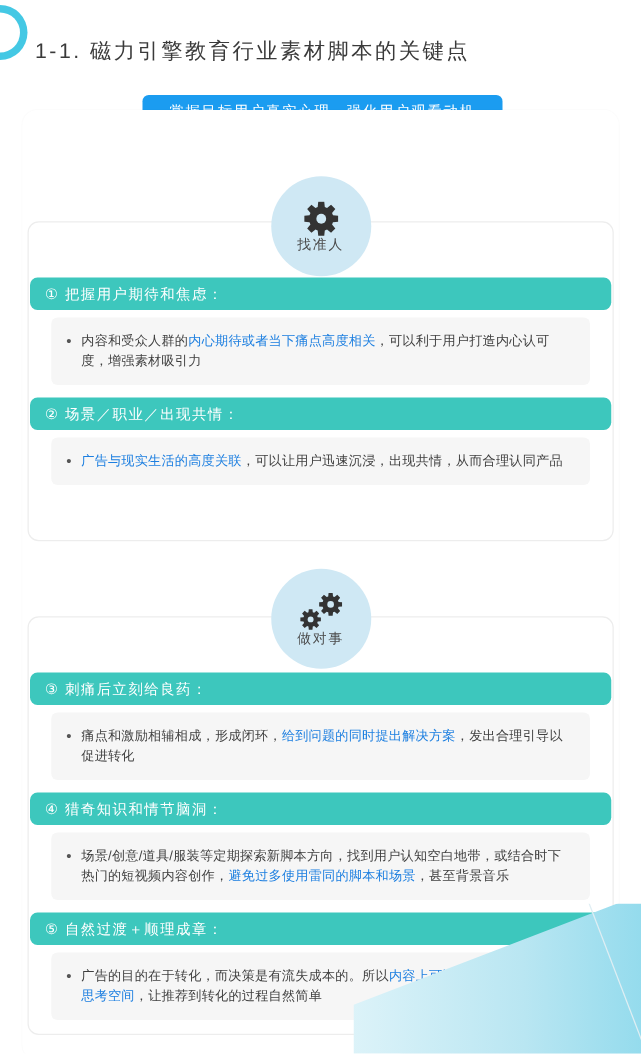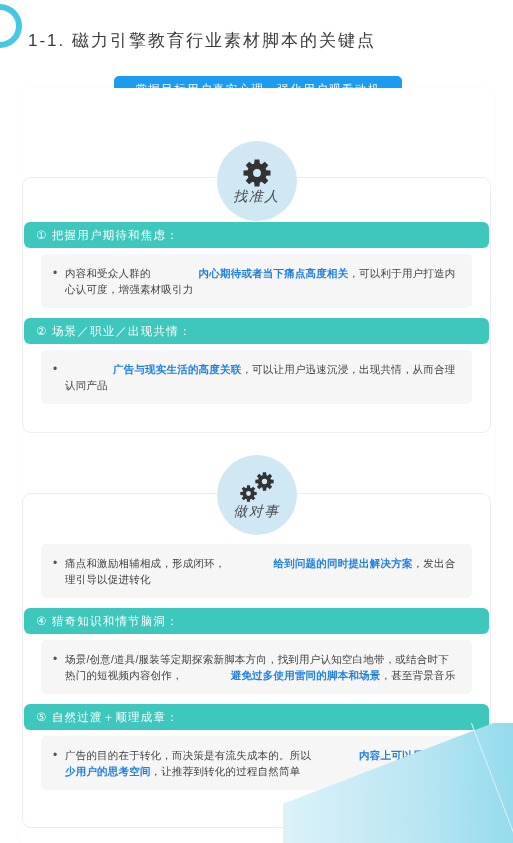--- a/index.html
+++ b/index.html
@@ -119,25 +119,24 @@
     display:flex;flex-direction:column;
     align-items:center;justify-content:center;
     z-index:5;
   }
   .badge .gicon{
     display:block;
     margin-bottom:2px;
     line-height:0;
   }
   .badge .blabel{
-    font-size:14px;
+    font-size:11px;
     color:#4a4a4a;
     letter-spacing:1.5px;
     line-height:1;
-    font-style:italic;
   }
 
   .hdr{
     margin:0 1px;
     background:#3dc7bd;
     border-radius:6px;
     color:#ffffff;
     font-size:11.5px;
     letter-spacing:1.2px;
     height:26px;
@@ -162,21 +161,21 @@
     text-align:left;
     padding-top:0px;
   }
   .btext{
     flex:1;
     font-size:10.5px;
     line-height:16px;
     color:#3f3f3f;
     letter-spacing:.2px;
   }
-  .hl{color:#1d7fe0;font-weight:bold;padding-left:48px;}
+  .hl{color:#1d7fe0;font-weight:normal;}
   .gap{height:10px;}
 </style>
 </head>
 <body>
 
 <div class="page">
 
   <div class="corner-circle"></div>
 
   <h1 class="title">1-1. 磁力引擎教育行业素材脚本的关键点</h1>
@@ -206,20 +205,21 @@
           <span class="gicon"><svg width="28" height="28" viewBox="0 0 28 28">
               <path d="M11.59,0.49 L16.41,0.49 L16.84,4.62 L18.62,5.36 L21.84,2.74 L25.26,6.16 L22.64,9.38 L23.38,11.16 L27.51,11.59 L27.51,16.41 L23.38,16.84 L22.64,18.62 L25.26,21.84 L21.84,25.26 L18.62,22.64 L16.84,23.38 L16.41,27.51 L11.59,27.51 L11.16,23.38 L9.38,22.64 L6.16,25.26 L2.74,21.84 L5.36,18.62 L4.62,16.84 L0.49,16.41 L0.49,11.59 L4.62,11.16 L5.36,9.38 L2.74,6.16 L6.16,2.74 L9.38,5.36 L11.16,4.62 Z" fill="#333333" fill-rule="evenodd"></path>
               <circle cx="14" cy="14" r="3.9200000000000004" fill="#cfe8f4"></circle>
             </svg></span>
           <span class="blabel">找准人</span>
         </div>
       </div>
       <div class="section">
         <div class="card" style="top: 493px; height: 335px;">
           <div style="padding-top: 44px;">
+            <div class="hdr">③ 刺痛后立刻给良药：</div>
             <div class="body">
               <span class="bullet">•</span>
               <span class="btext"><span>痛点和激励相辅相成，形成闭环，</span><span class="hl">给到问题的同时提出解决方案</span><span>，发出合理引导以促进转化</span></span>
             </div>
             <div class="gap"></div>
             <div class="hdr">④ 猎奇知识和情节脑洞：</div>
             <div class="body">
               <span class="bullet">•</span>
               <span class="btext"><span>场景/创意/道具/服装等定期探索新脚本方向，找到用户认知空白地带，或结合时下热门的短视频内容创作，</span><span class="hl">避免过多使用雷同的脚本和场景</span><span>，甚至背景音乐</span></span>
             </div>

